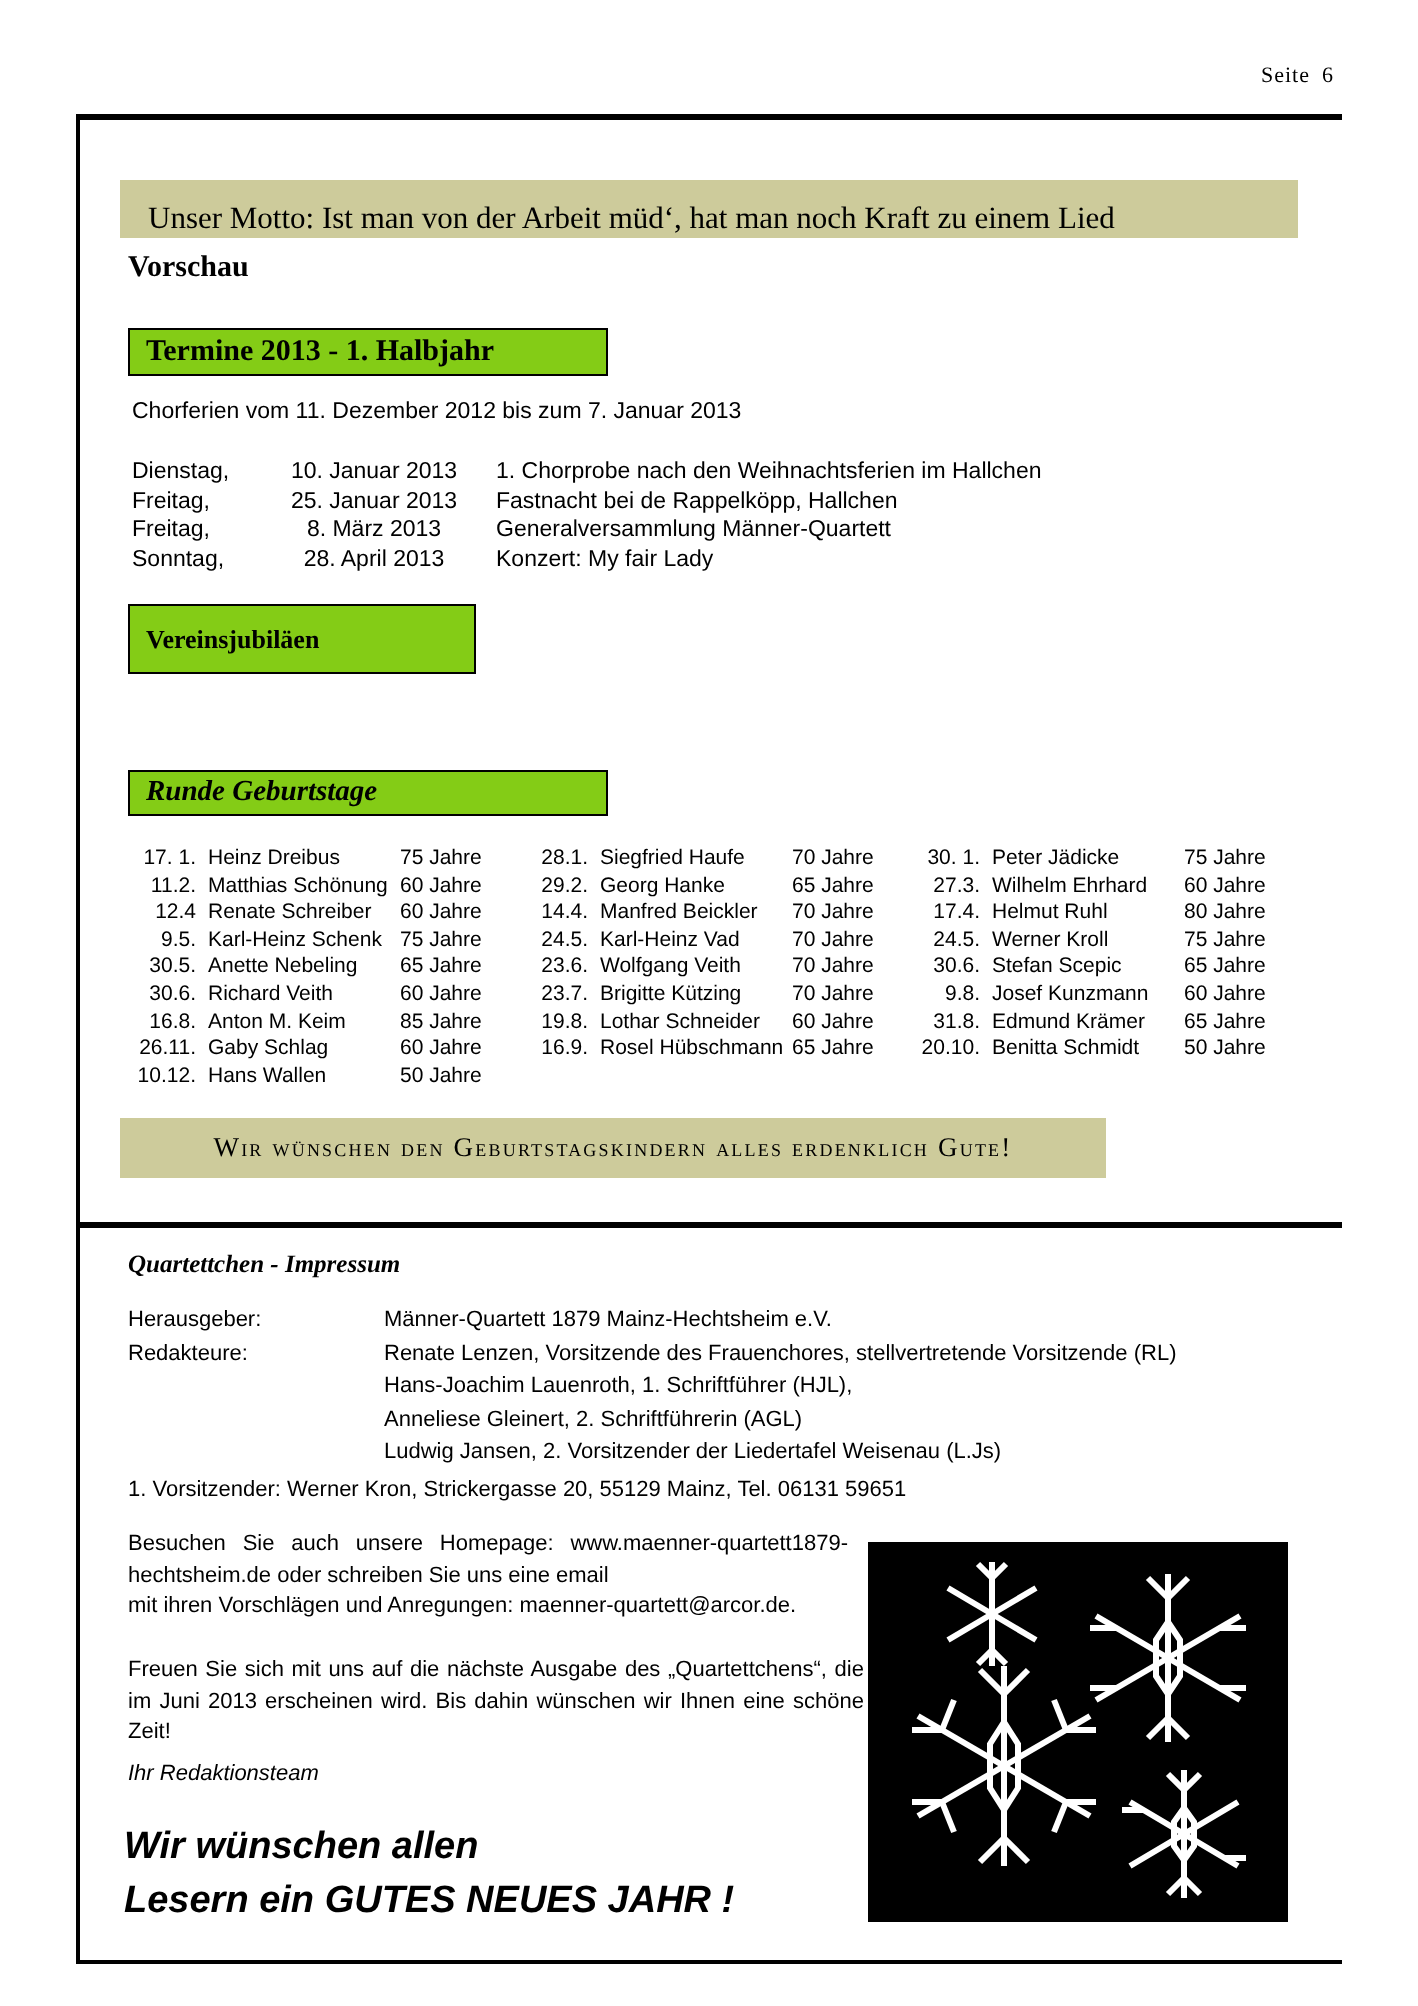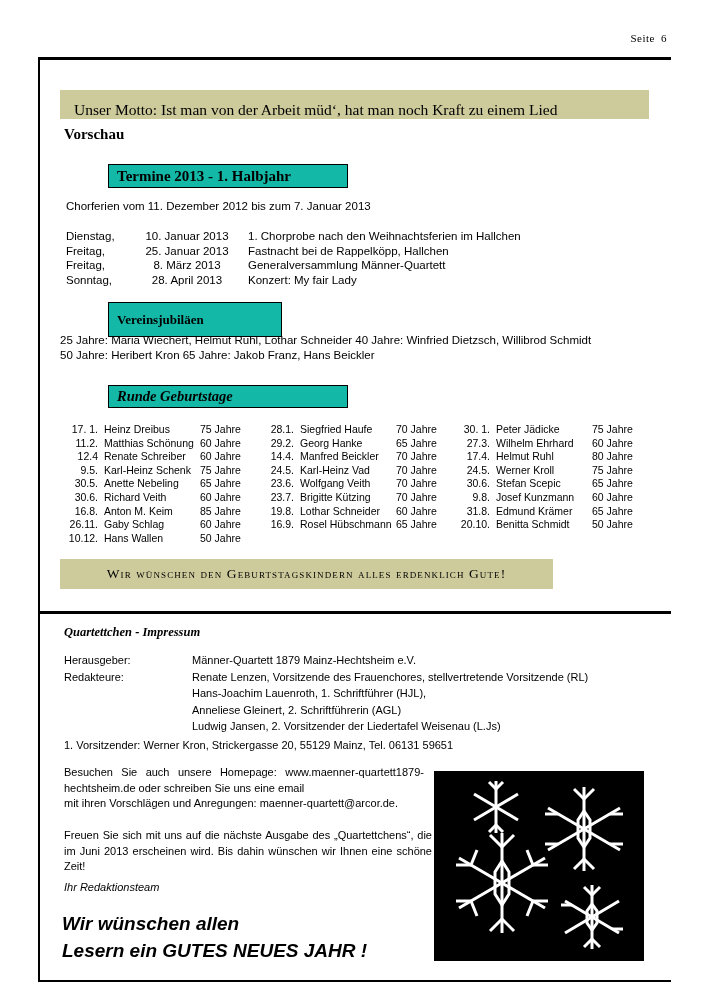--- a/index.html
+++ b/index.html
@@ -56,27 +56,26 @@
   .vorschau {
     position: absolute;
     left: 64px;
     top: 126px;
     font-weight: bold;
     font-size: 15px;
   }
   .box-title {
     position: absolute;
     border: 1.5px solid #000;
-    background: #14b8a6;
+    background: #84cc16;
     box-sizing: border-box;
     display: flex;
     align-items: center;
     padding-left: 8px;
     font-weight: bold;
-    margin-left: 44px;
   }
   #termine-box {
     left: 64px;
     top: 164px;
     width: 240px;
     height: 24px;
     font-size: 15px;
   }
   #jubilaeen-box {
     left: 64px;
@@ -287,24 +286,20 @@
       <span class="t-day">Sonntag,</span>
       <span class="t-date">28. April 2013</span>
       <span class="t-desc">Konzert: My fair Lady</span>
     </div>
   </div>
 
   <div class="box-title" id="jubilaeen-box">
     <span>Vereinsjubiläen</span>
   </div>
 
-  <div class="jubilaeen">
-    <div>25 Jahre: Maria Wiechert, Helmut Ruhl, Lothar Schneider   40 Jahre: Winfried Dietzsch, Willibrod Schmidt</div>
-    <div>50 Jahre:  Heribert Kron    65 Jahre:  Jakob Franz, Hans Beickler</div>
-  </div>
 
   <div class="box-title" id="geburtstage-box">
     <span>Runde Geburtstage</span>
   </div>
 
   <div class="birthdays">
     <div class="bcol">
       <div class="brow">
           <span class="bdate">17. 1.</span>
           <span class="bname">Heinz Dreibus</span>

